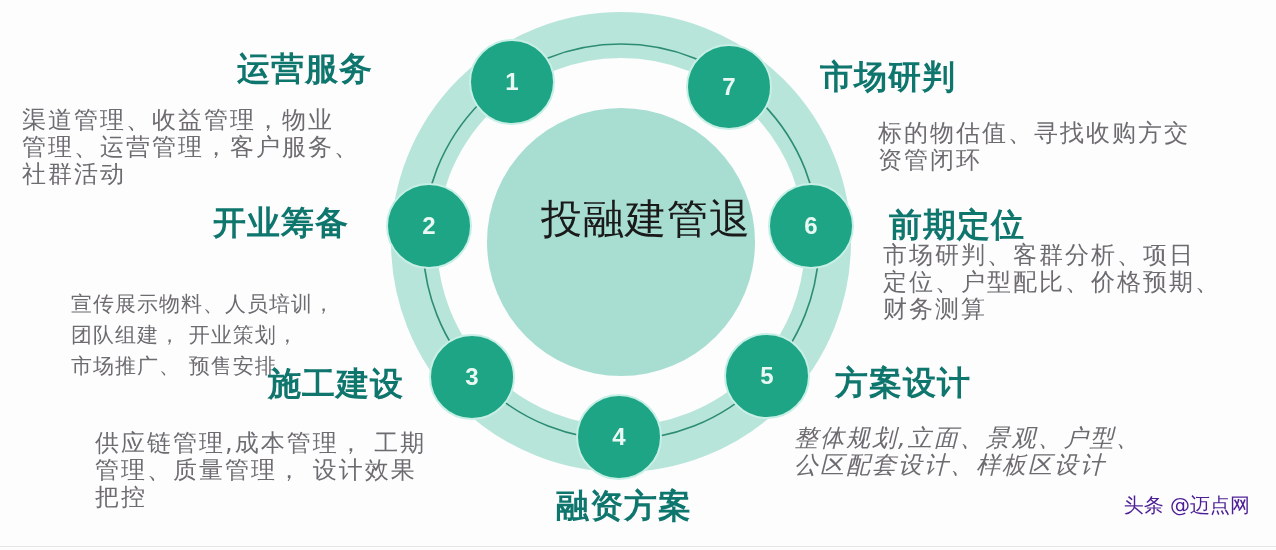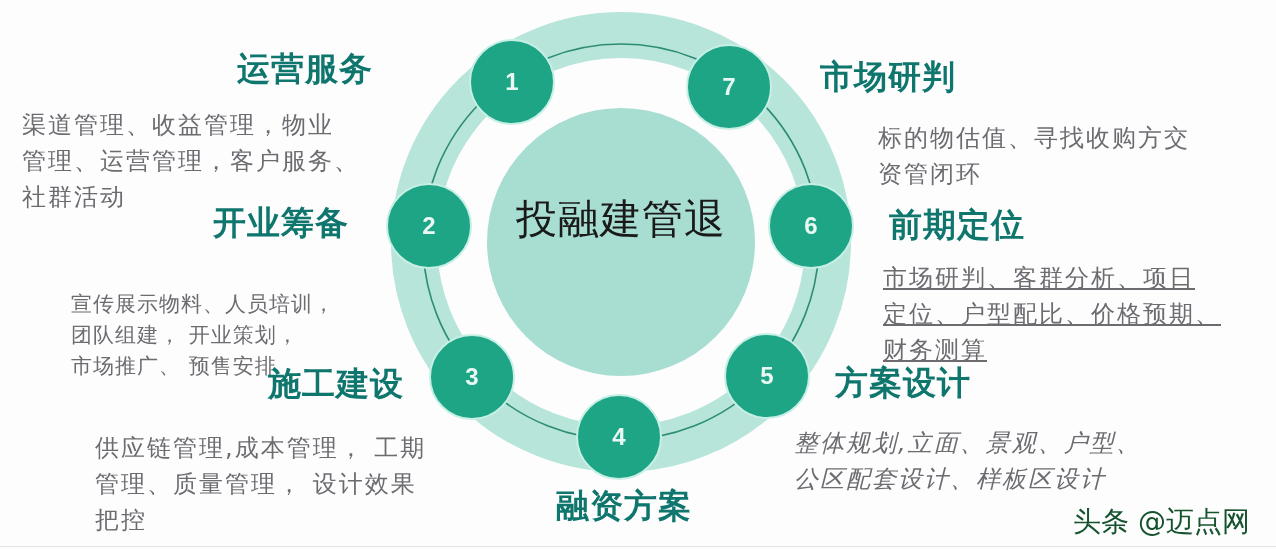--- a/index.html
+++ b/index.html
@@ -5,39 +5,39 @@
   html, body { margin: 0; padding: 0; }
   body {
     width: 1276px; height: 550px; overflow: hidden; position: relative;
     background: #fdfdfe;
     font-family: "DejaVu Sans", "Liberation Sans", sans-serif;
   }
   .stage { position: absolute; left: 0; top: 0; width: 1276px; height: 550px; }
   svg.diagram { position: absolute; left: 0; top: 0; }
   .center-text {
     position: absolute; left: 491px; top: 190px; width: 260px;
-    text-align: center; font-size: 41px; line-height: 58px; color: #1a1a1a;
+    text-align: right; font-size: 41px; line-height: 58px; color: #1a1a1a;
     letter-spacing: 1px;
   }
   .node-num {
     position: absolute; width: 84px; height: 84px; line-height: 84px;
     text-align: center; color: #eaf8f3; font-size: 24px; font-weight: bold;
     font-family: "Liberation Sans", sans-serif;
   }
   .title {
     position: absolute; font-size: 33px; font-weight: bold; color: #0f766e;
     white-space: nowrap; letter-spacing: 1px;
   }
   .desc {
-    position: absolute; font-size: 24px; line-height: 36px; color: #6d6b70;
+    position: absolute; font-size: 24px; line-height: 27px; color: #6d6b70;
     white-space: pre-line; letter-spacing: 2px;
   }
   .desc.small { font-size: 21px; line-height: 31px; letter-spacing: 1px; margin-top: 33px; }
   .watermark {
-    position: absolute; right: 26px; top: 503px; font-size: 28px; color: #14532d;
+    position: absolute; right: 26px; top: 492px; font-size: 20px; color: #4c1d95;
     white-space: nowrap;
   }
   .bottom-line { position: absolute; left: 0; top: 546px; width: 1276px; height: 1px; background: #e6e6e6; }
 </style>
 </head>
 <body>
 
 <div class="stage">
 
   <svg class="diagram" width="1276" height="550" viewBox="0 0 1276 550">
@@ -86,21 +86,21 @@
 管理、质量管理， 设计效果
 把控</div>
 
   <div class="title" style="left:544px;top:484px;margin-left:12px;">融资方案</div>
 
   <div class="title" style="left:835px;top:361px;">方案设计</div>
   <div class="desc" style="left:794px;top:425px;font-style:italic;">整体规划,立面、景观、户型、
 公区配套设计、样板区设计</div>
 
   <div class="title" style="left:877px;top:203px;margin-left:12px;">前期定位</div>
-  <div class="desc" style="left:883px;top:260px;text-decoration:underline;">市场研判、客群分析、项日
+  <div class="desc" style="left:883px;top:242px;">市场研判、客群分析、项日
 定位、户型配比、价格预期、
 财务测算</div>
 
   <div class="title" style="left:820px;top:55px;">市场研判</div>
   <div class="desc" style="left:878px;top:120px;">标的物估值、寻找收购方交
 资管闭环</div>
 
   <div class="watermark">头条 @迈点网</div>
   <div class="bottom-line"></div>
 </div>

